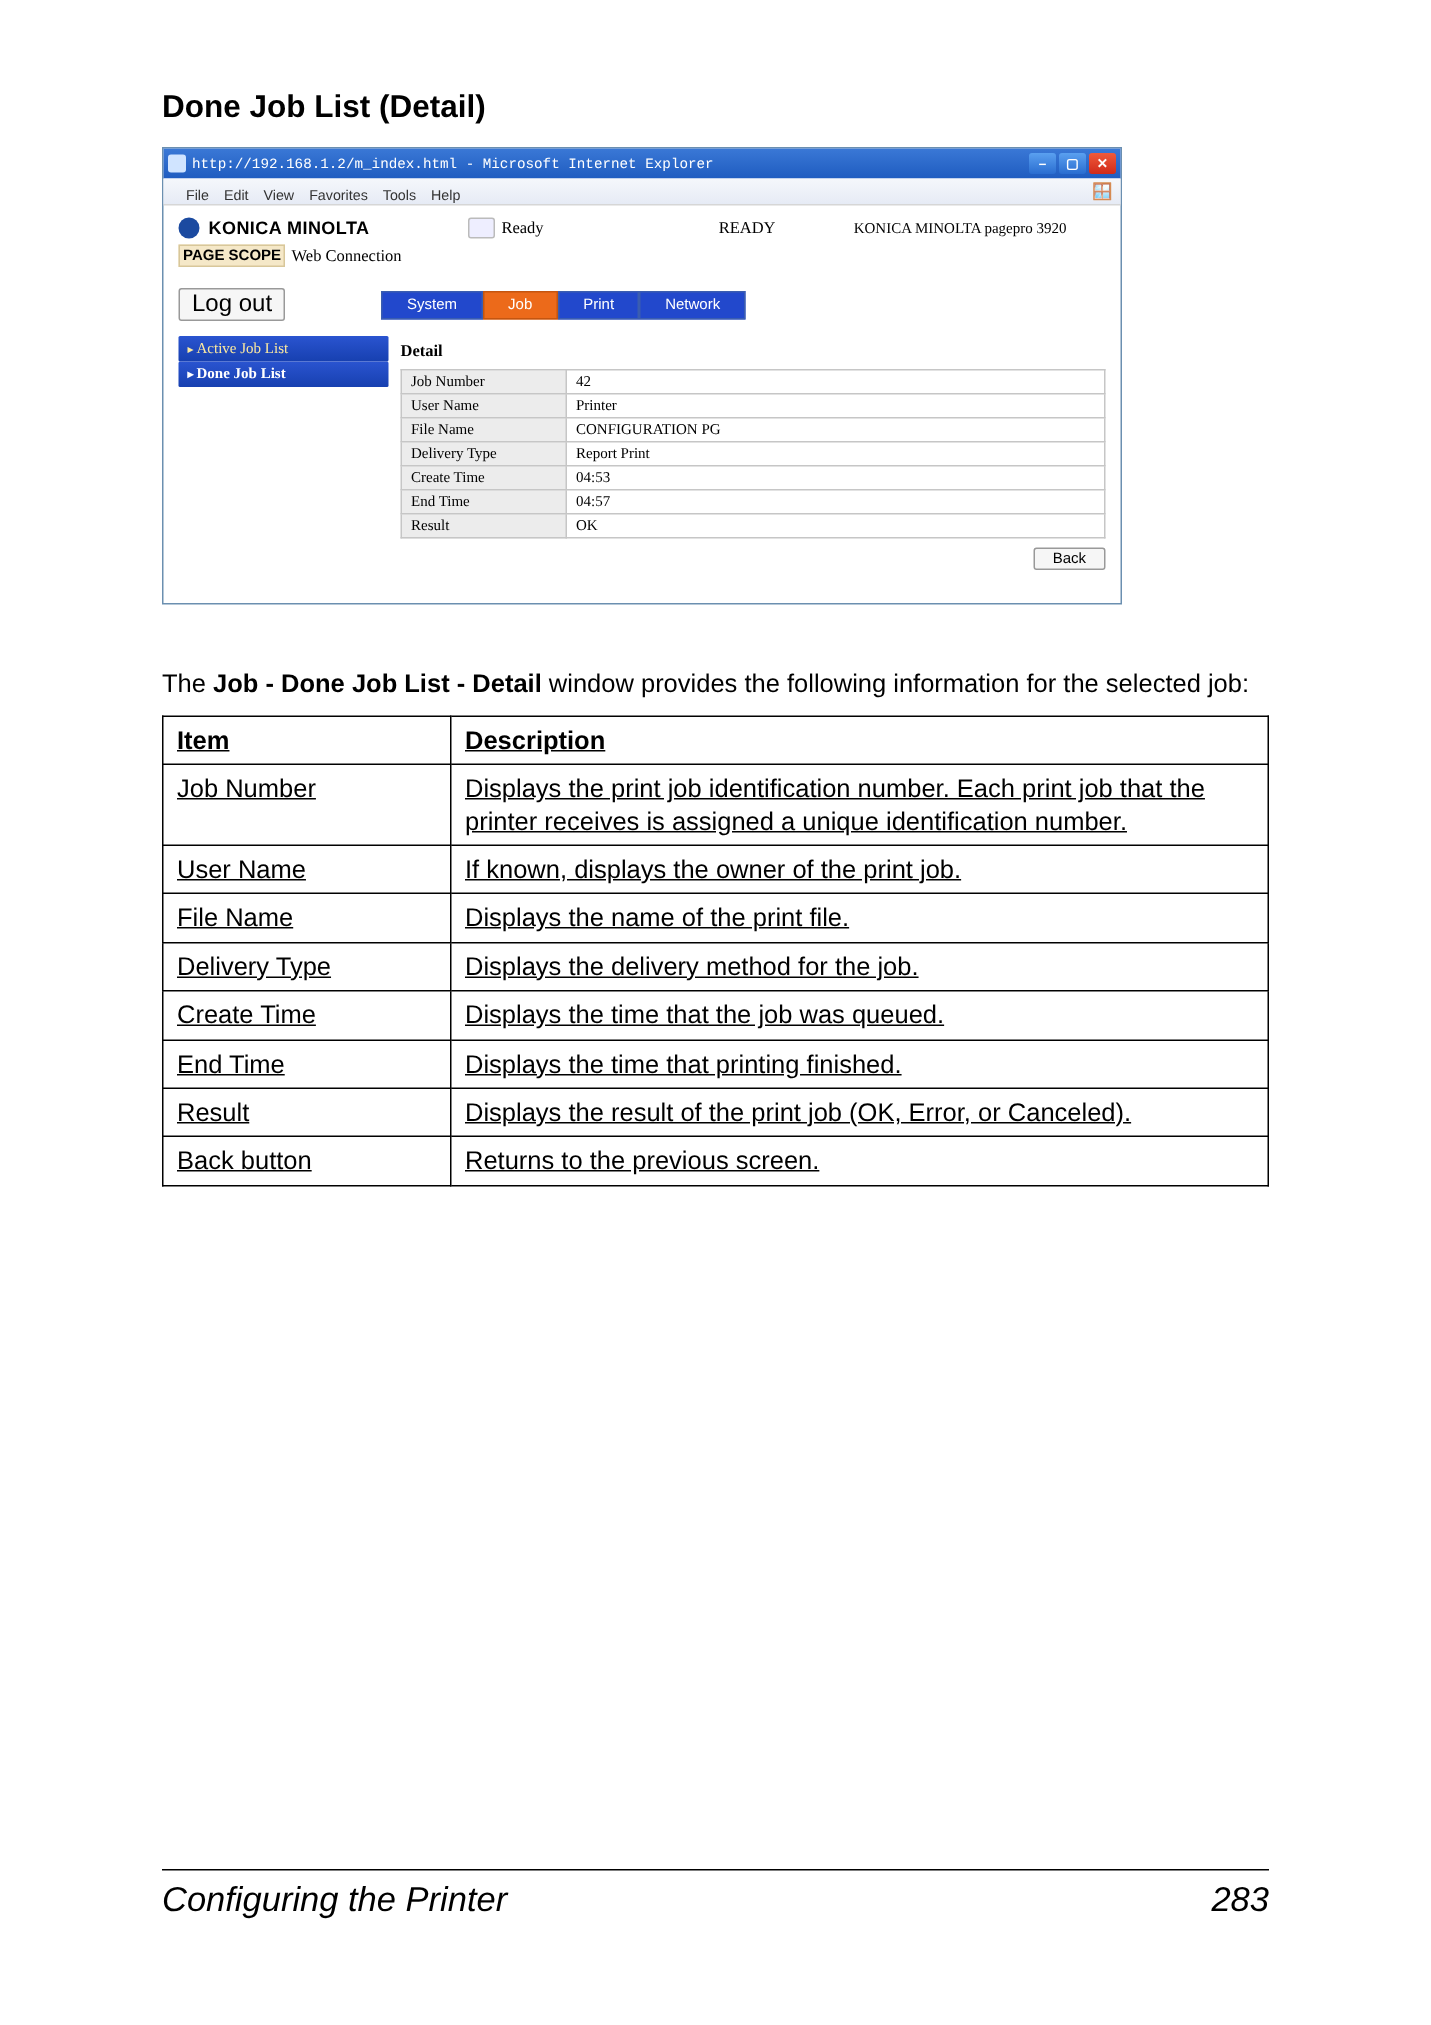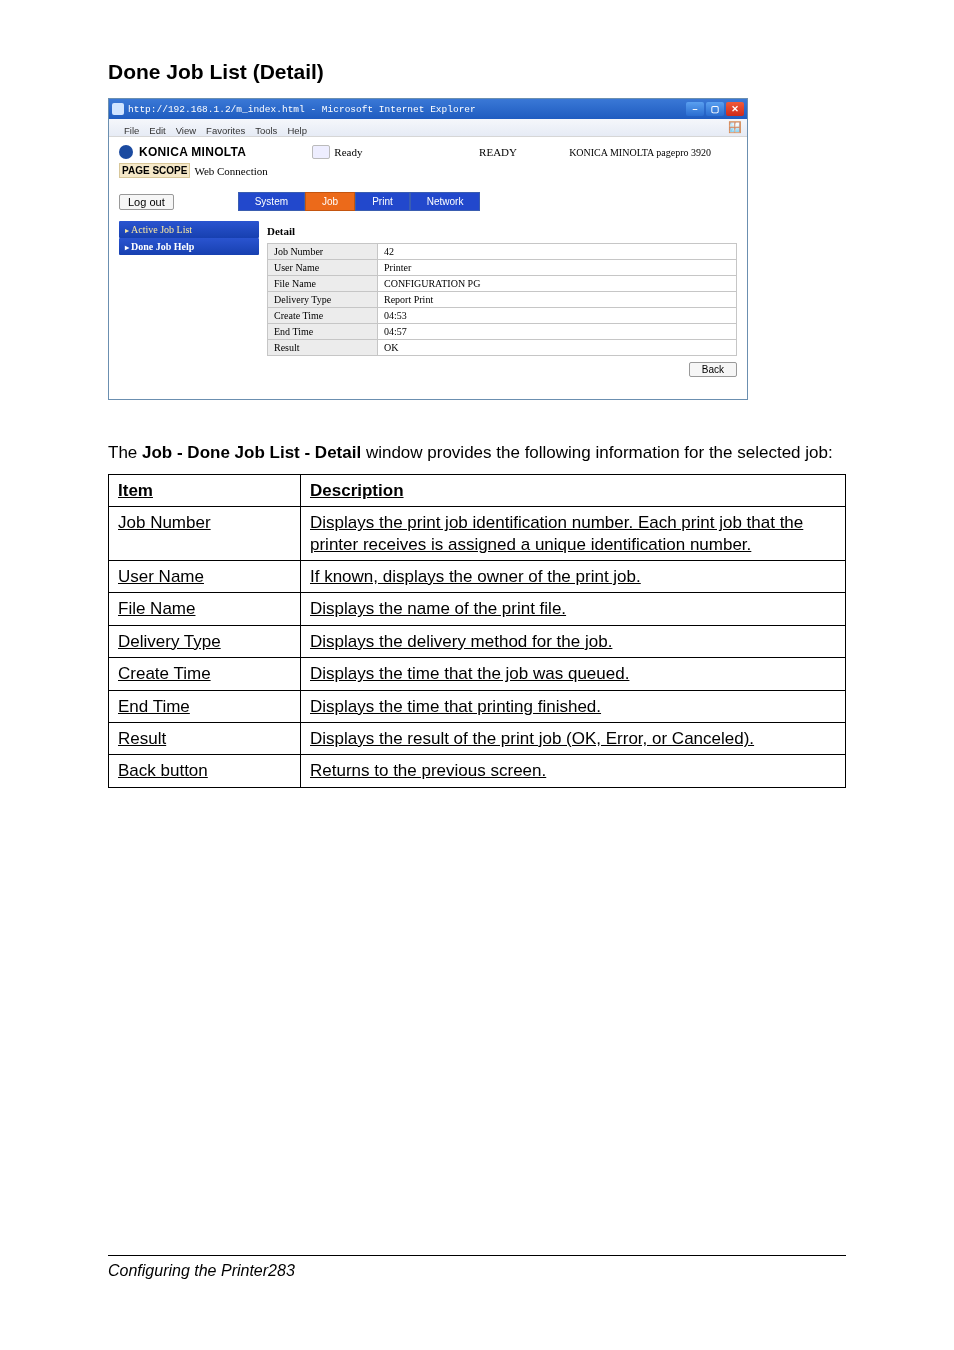--- a/index.html
+++ b/index.html
@@ -84,21 +84,21 @@
     .printer-ico {
       width: 18px; height: 14px; background: #eef; border: 1px solid #bbb;
       border-radius: 2px; position: relative;
     }
     .ready-big { margin-left: auto; margin-right: 220px; font-size: 11px; }
     .model { position:absolute; right: 36px; top: 10px; font-size: 10px; }
     .subbrand { font-size: 11px; margin-top: 4px; display:flex; align-items:center; gap:4px;}
     .subbrand .ps { font-weight:bold; color:#000; font-family:Arial,sans-serif; font-size:10px; background:#f5e8c8; padding:1px 2px; border:1px solid #d8c79a;}
     .logout-row { margin-top: 14px; margin-bottom: 10px; display:flex; align-items:center; }
     .logout-btn {
-      font-size: 11px; padding: 1px 8px; border: 1px solid #999; background: #f6f6f6;
+      font-size: 16px; padding: 1px 8px; border: 1px solid #999; background: #f6f6f6;
       font-family: Arial, sans-serif; border-radius: 2px;
     }
     .tabs { display:flex; margin-left: 64px; gap:0; }
     .tab {
       font-size: 10px; color: #fff; padding: 3px 16px;
       border: 1px solid #3a5db0; font-family: Arial, sans-serif;
     }
     .tab-blue { background: #2248cc; }
     .tab-orange { background: #ec6a1a; color:#fff; border-color:#c4550f; }
     .main-area { display:flex; gap:8px; }
@@ -148,22 +148,22 @@
     }
     .infotbl th { font-weight: bold; }
     .infotbl td:first-child, .infotbl th:first-child { width: 192px; }
     
     .footer {
       position: absolute;
       left: 108px; right: 108px;
       bottom: 70px;
       border-top: 1.5px solid #000;
       padding-top: 6px;
-      display: flex; 
-      font-size: 16px;
+      display: flex; justify-content: space-between;
+      font-size: 23px;
       font-style: italic;
     }
     .footer .pg { font-style: italic; }
   </style>
 </head>
 <body>
 
 <div class="page">
   <h2 class="section-title">Done Job List (Detail)</h2>
 
@@ -211,21 +211,21 @@
           <span class="tab tab-blue">System</span>
           <span class="tab tab-orange">Job</span>
           <span class="tab tab-blue">Print</span>
           <span class="tab tab-blue">Network</span>
         </div>
       </div>
 
       <div class="main-area">
         <div class="sidebar">
           <div class="side-item side-act2">Active Job List</div>
-          <div class="side-item side-active">Done Job Help</div>
+          <div class="side-item side-active">Done Job List</div>
         </div>
         <div class="panel">
           <div class="panel-title">Detail</div>
           <table class="dtable">
             <tbody>
                 <tr>
                   <td>Job Number</td>
                   <td>42</td>
                 </tr>
             <tr>

